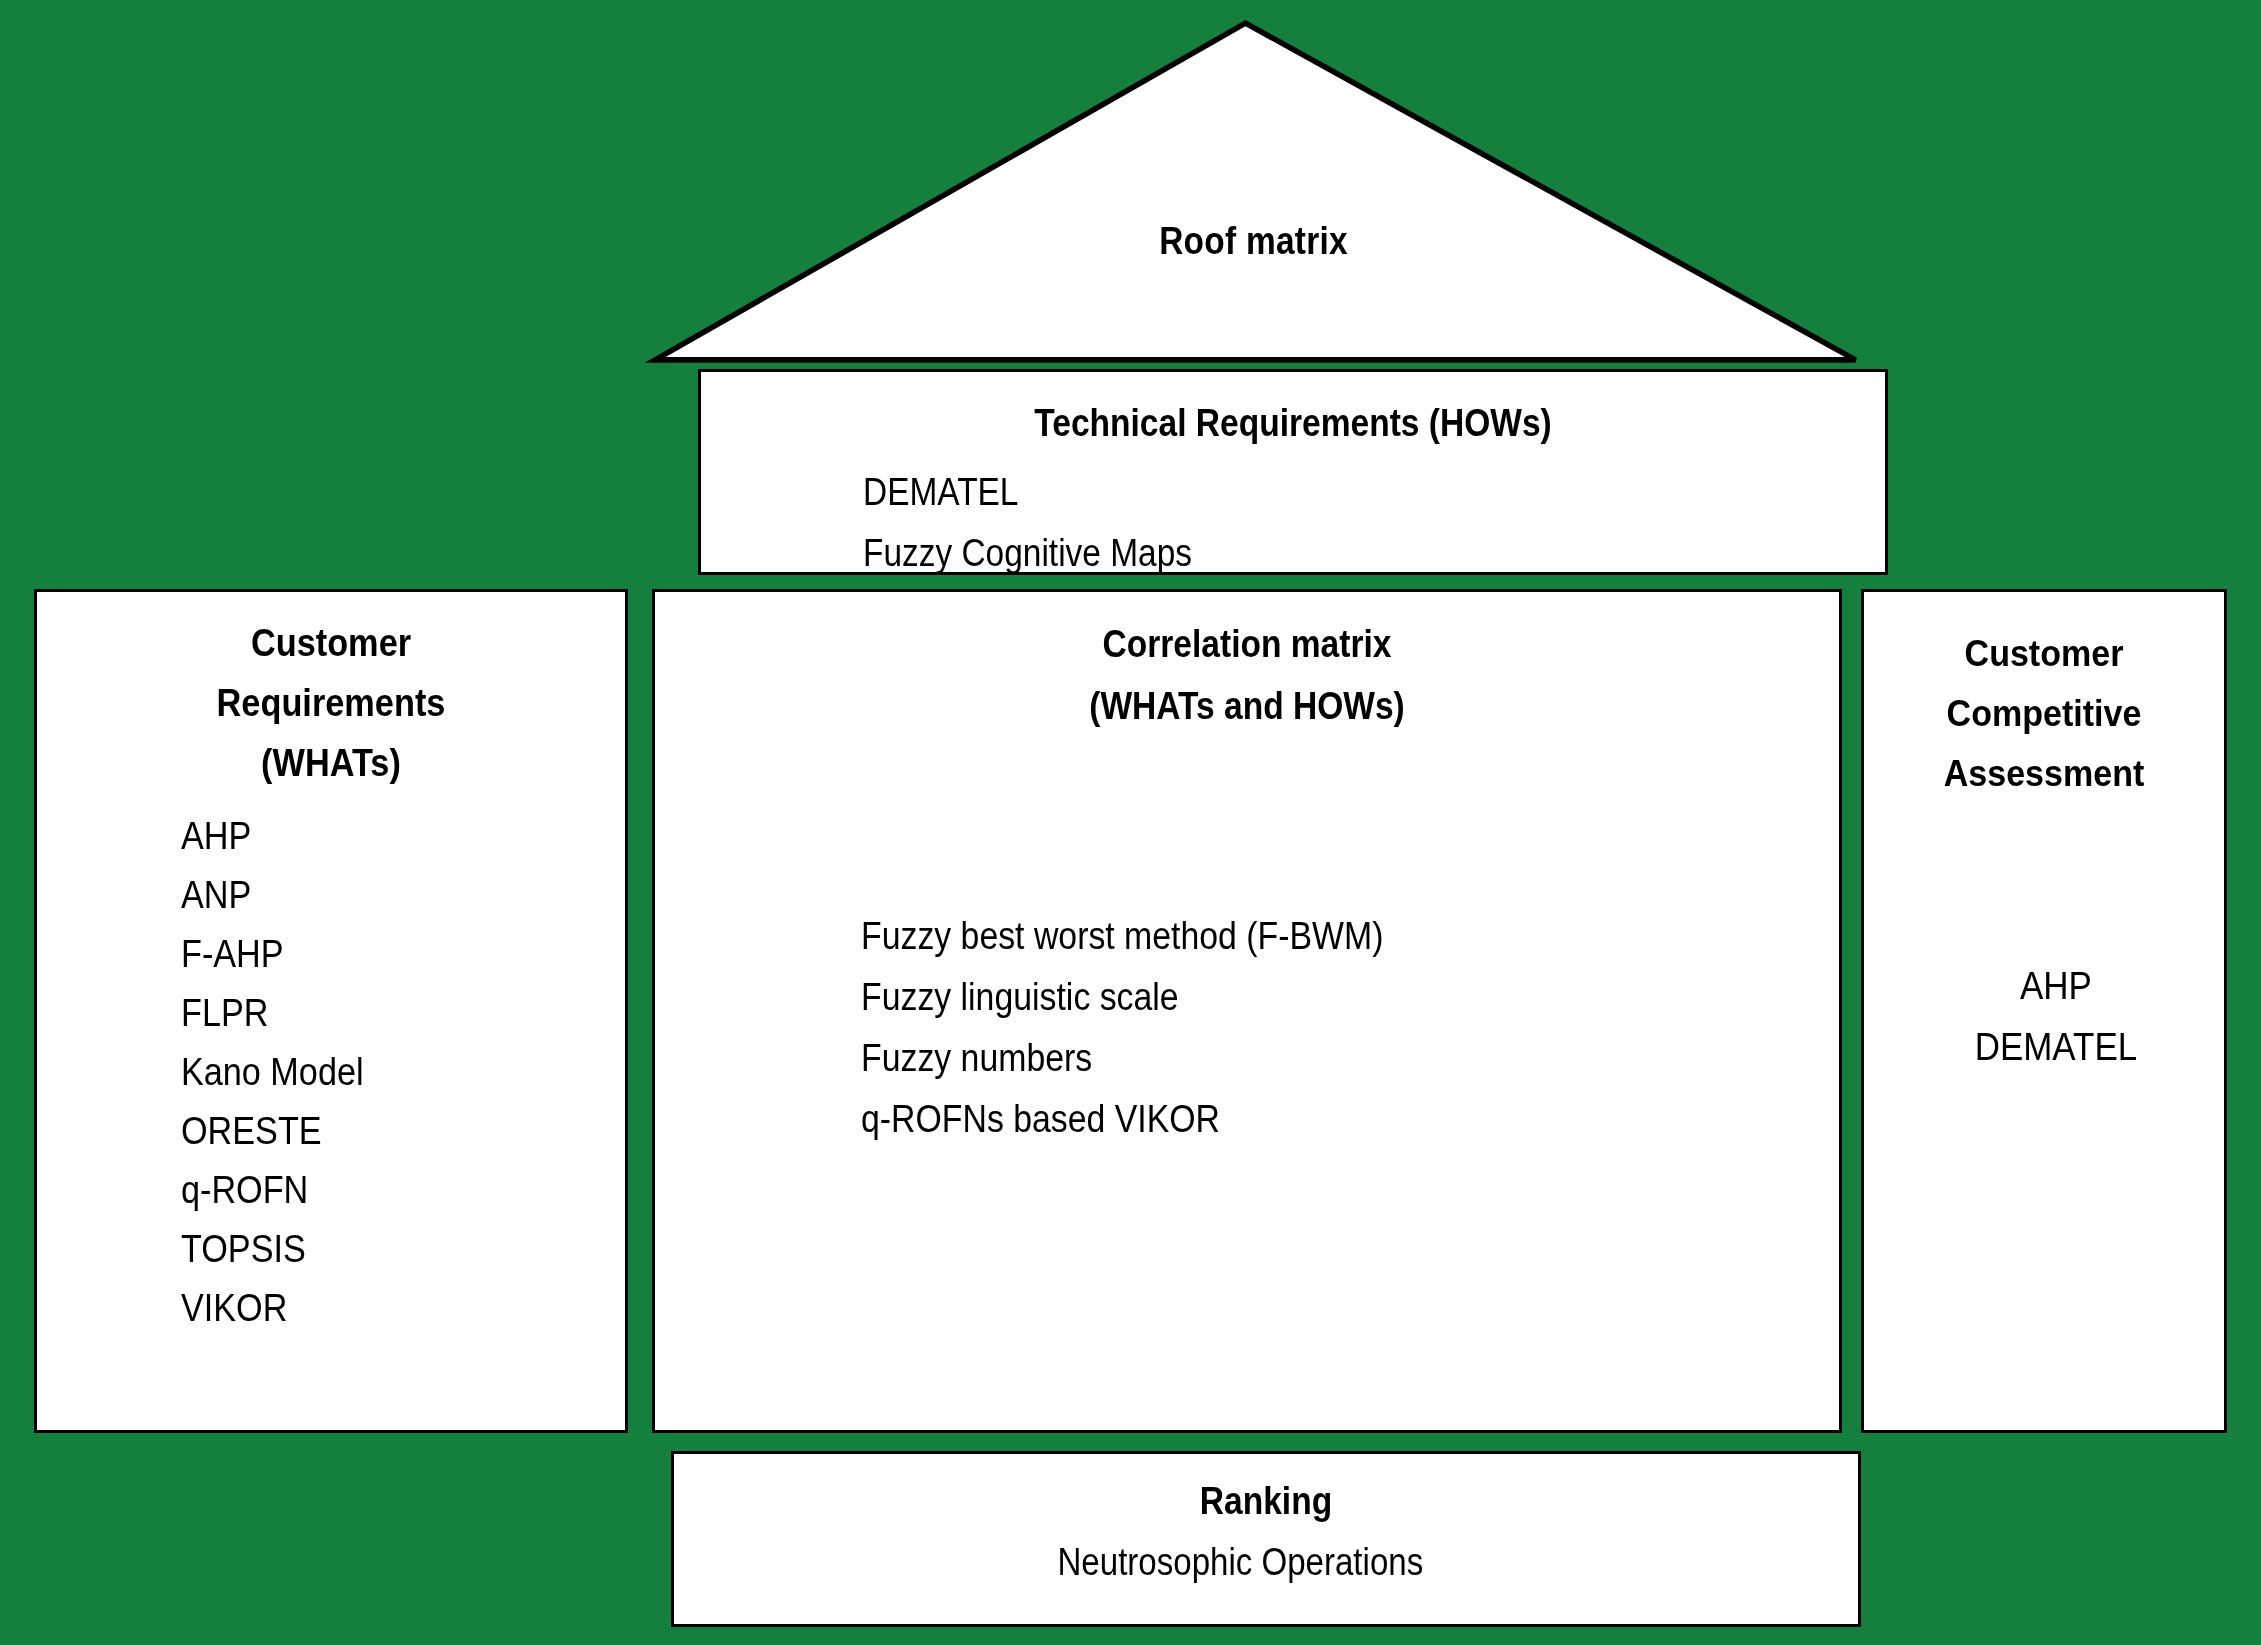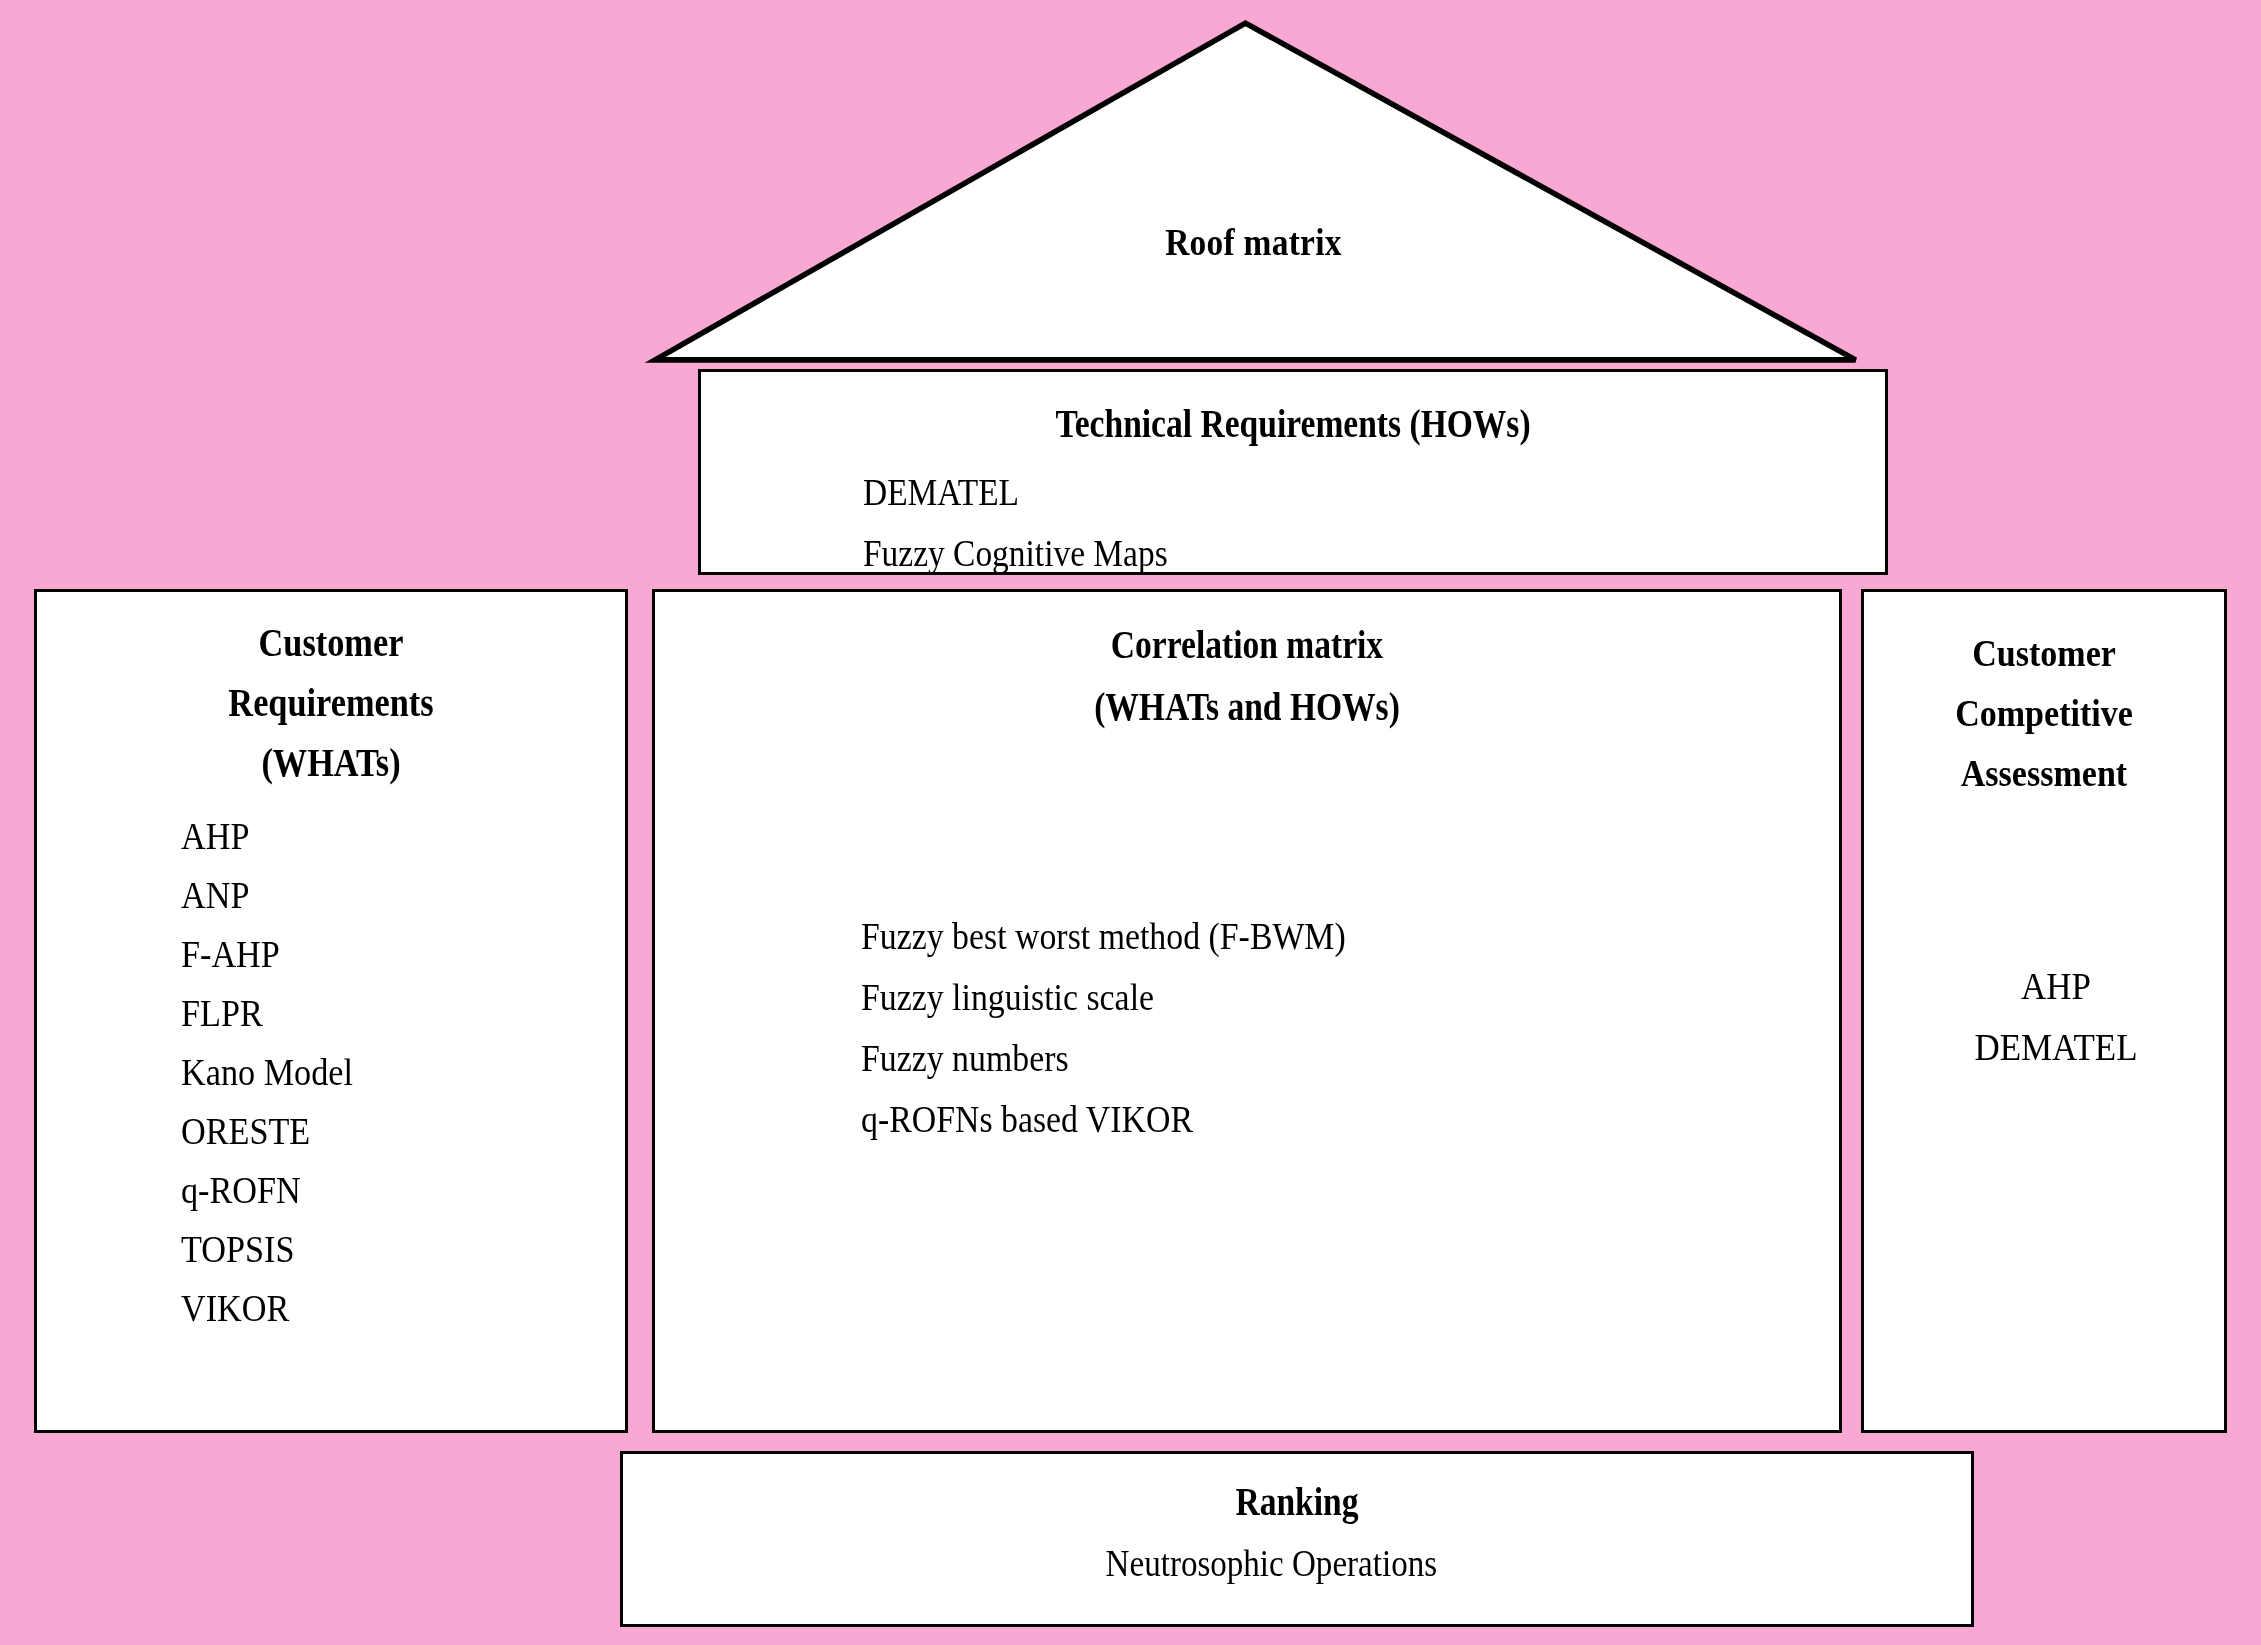--- a/index.html
+++ b/index.html
@@ -5,22 +5,22 @@
 <style>
   html, body {
     margin: 0;
     padding: 0;
     background: #ffffff;
   }
   #canvas {
     position: relative;
     width: 2261px;
     height: 1645px;
-    background: #f9a8d4;
-    font-family: Liberation Serif, serif;
+    background: #15803d;
+    font-family: Liberation Sans, sans-serif;
     color: #000000;
     overflow: hidden;
   }
 
   
   .roof-svg {
     position: absolute;
     left: 644px;
     top: 12.4px;
     width: 1219px;
@@ -137,21 +137,21 @@
     width: 100%;
     padding-left: 26px;
     box-sizing: border-box;
     text-align: center;
     font-size: 38px;
     line-height: 61px;
     transform: scaleX(0.92);
   }
 
   
-  #rank-box { left: 620px; top: 1451px; width: 1354px; height: 176px; padding-left: 12px; }
+  #rank-box { left: 671px; top: 1451px; width: 1190px; height: 176px; padding-left: 12px; }
   .rank-title {
     position: absolute;
     left: 0; top: 25px;
     width: 100%;
     text-align: center;
     font-weight: bold;
     font-size: 39px;
     transform: scaleX(0.86);
   }
   .rank-sub {

